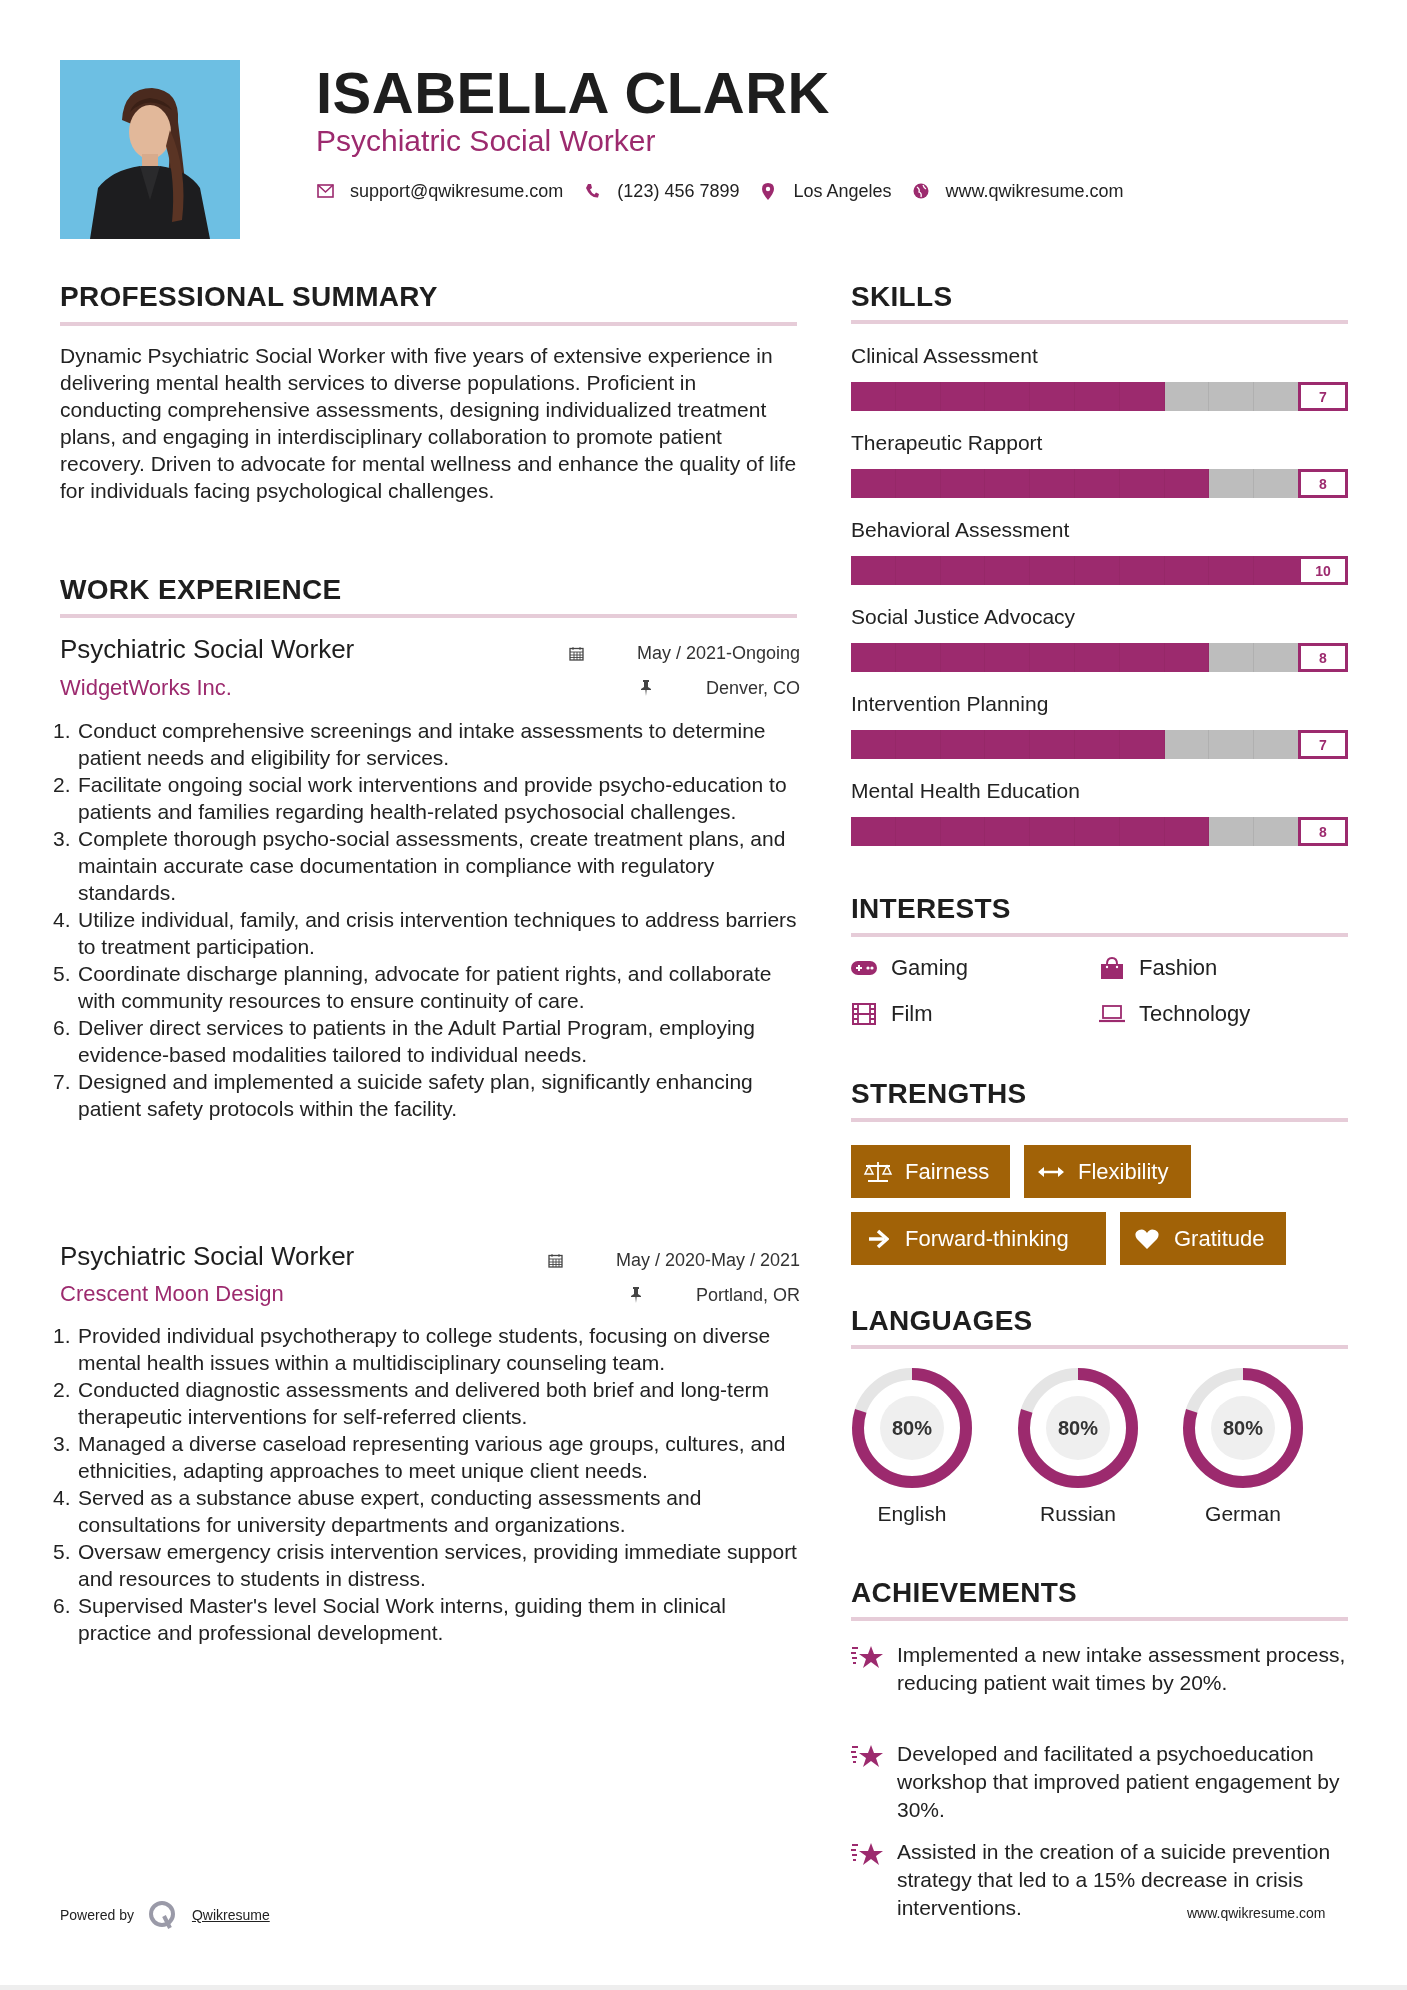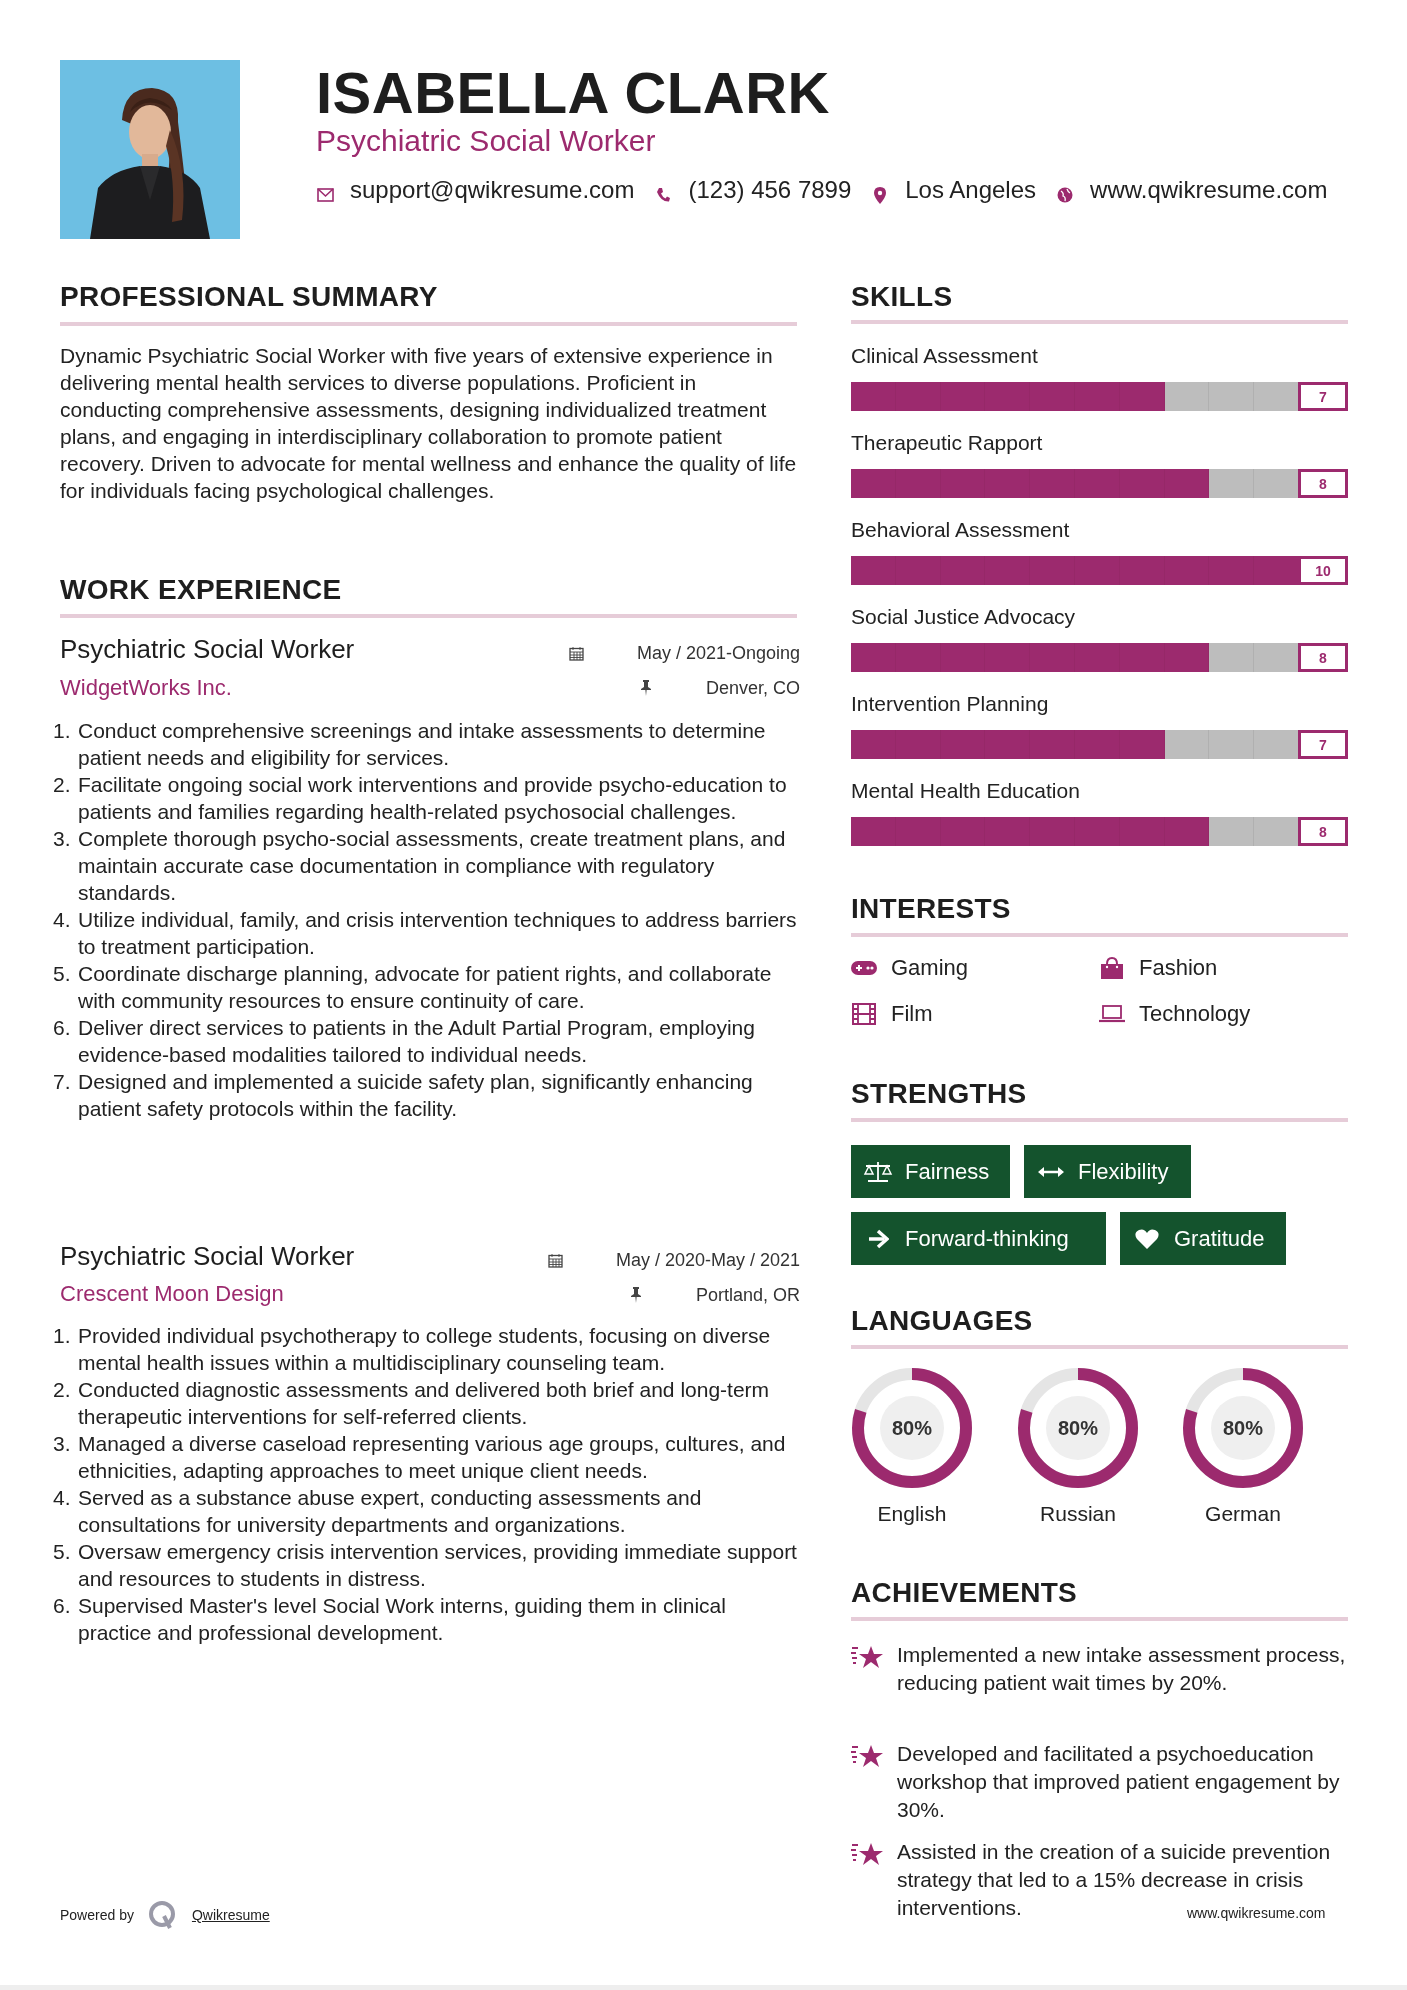--- a/index.html
+++ b/index.html
@@ -6,21 +6,21 @@
   html, body { width: 1407px; height: 1990px; background: #ffffff; overflow: hidden; }
   body { font-family: "Liberation Sans", "DejaVu Sans", sans-serif; color: #222; position: relative; }
   .page { position: absolute; left: 0; top: 0; width: 1407px; height: 1862px; background: #fff; }
   .bottom-band { position: absolute; left: 0; top: 1985px; width: 1407px; height: 5px; background: #eeeeee; }
 
   
   .photo { position: absolute; left: 60px; top: 60px; width: 180px; height: 179px; background: #6dbfe3; overflow: hidden; }
   .photo svg { width: 100%; height: 100%; display: block; }
   .name { position: absolute; left: 316px; top: 58px; font-size: 58px; font-weight: 700; letter-spacing: 0.5px; color: #1e1e1e; line-height: 70px; }
   .title { position: absolute; left: 316px; top: 122px; font-size: 30px; color: #9c2a6e; line-height: 38px; }
-  .contact { position: absolute; left: 316px; top: 178px; display: flex; align-items: flex-end; font-size: 24px; color: #222; height: 26px; }
+  .contact { position: absolute; left: 316px; top: 178px; display: flex; align-items: center; font-size: 18px; color: #222; height: 26px; }
   .contact .ci { display: inline-flex; align-items: center; justify-content: center; width: 18px; height: 18px; color: #9c2a6e; margin-right: 16px; }
   .contact .ct { margin-right: 20px; }
 
   
   .sec-h { position: absolute; font-size: 28px; font-weight: 700; color: #1e1e1e; letter-spacing: 0.3px; line-height: 34px; }
   .sec-line { position: absolute; height: 4px; background: #e6ccd8; }
 
   .summary { position: absolute; left: 60px; top: 342px; width: 740px; font-size: 21px; line-height: 27px; color: #222; }
 
   .job-title { position: absolute; font-size: 26px; color: #1e1e1e; line-height: 32px; }
@@ -37,21 +37,21 @@
   .skill-bar .seg { flex: 1; border-right: 1px solid #b0b0b0; }
   .skill-bar .seg.on { background: #9c2a6e; border-right: 1px solid #962868; }
   .skill-bar .seg:last-child { border-right: none; }
   .skill-val { position: absolute; left: 1298px; width: 50px; height: 29px; border: 3px solid #9c2a6e; background: #fff; font-size: 14px; font-weight: 700; color: #9c2a6e; display: flex; align-items: center; justify-content: center; }
 
   
   .interest { position: absolute; display: flex; align-items: center; font-size: 22px; color: #222; }
   .interest .ii { display: inline-flex; width: 26px; height: 22px; color: #9c2a6e; margin-right: 14px; align-items: center; justify-content: center; }
 
   
-  .strength { position: absolute; height: 53px; background: #14532d; color: #fff; font-size: 22px; display: flex; align-items: center; padding: 0 12px; }
+  .strength { position: absolute; height: 53px; background: #a16207; color: #fff; font-size: 22px; display: flex; align-items: center; padding: 0 12px; }
   .strength .si { display: inline-flex; width: 30px; height: 24px; margin-right: 12px; align-items: center; justify-content: center; color: #fff; }
 
   
   .lang { position: absolute; width: 124px; text-align: center; }
   .lang svg { display: block; }
   .lang .pct { position: absolute; left: 0; top: 0; width: 124px; height: 124px; display: flex; align-items: center; justify-content: center; font-size: 20px; font-weight: 700; color: #333; }
   .lang .lname { position: absolute; left: -20px; top: 136px; width: 164px; text-align: center; font-size: 21px; color: #222; }
 
   
   .ach { position: absolute; left: 851px; width: 500px; display: flex; }

